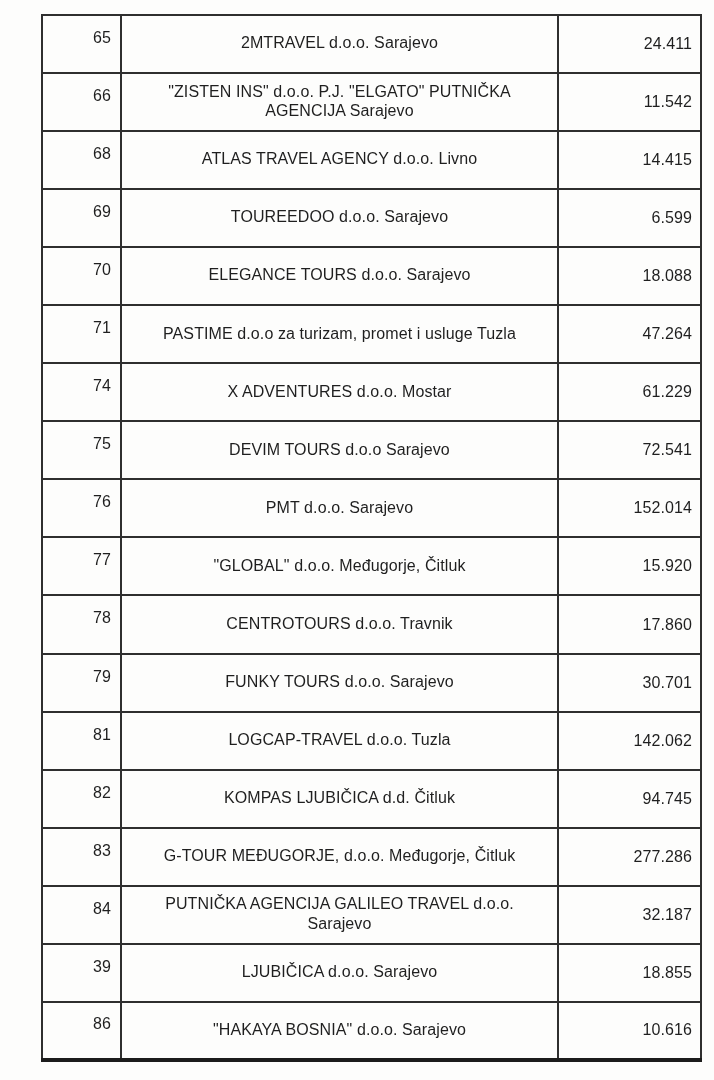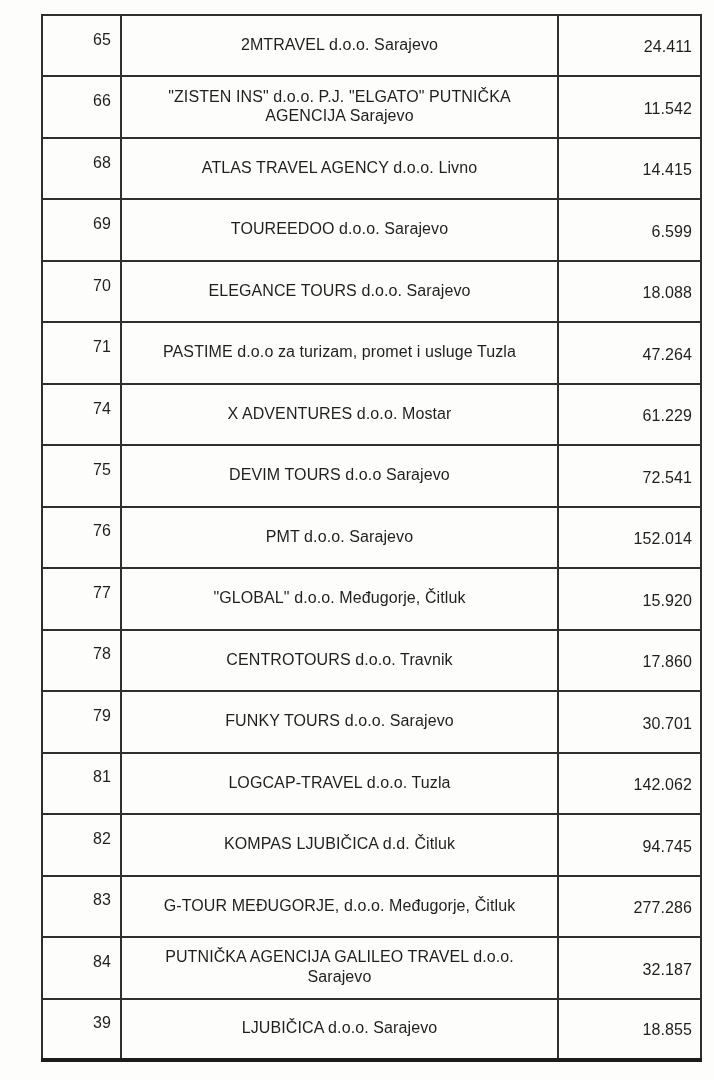--- a/index.html
+++ b/index.html
@@ -145,15 +145,20 @@
           <td class="cell-num">84</td>
           <td class="cell-name">PUTNIČKA AGENCIJA GALILEO TRAVEL d.o.o.
 Sarajevo</td>
           <td class="cell-val">32.187</td>
         </tr>
         <tr class="agency-row">
           <td class="cell-num">39</td>
           <td class="cell-name">LJUBIČICA d.o.o. Sarajevo</td>
           <td class="cell-val">18.855</td>
         </tr>
+        <tr class="agency-row">
+          <td class="cell-num">86</td>
+          <td class="cell-name">"HAKAYA BOSNIA" d.o.o. Sarajevo</td>
+          <td class="cell-val">10.616</td>
+        </tr>
       </tbody>
   </table>
 </div>
 
 </body></html>

